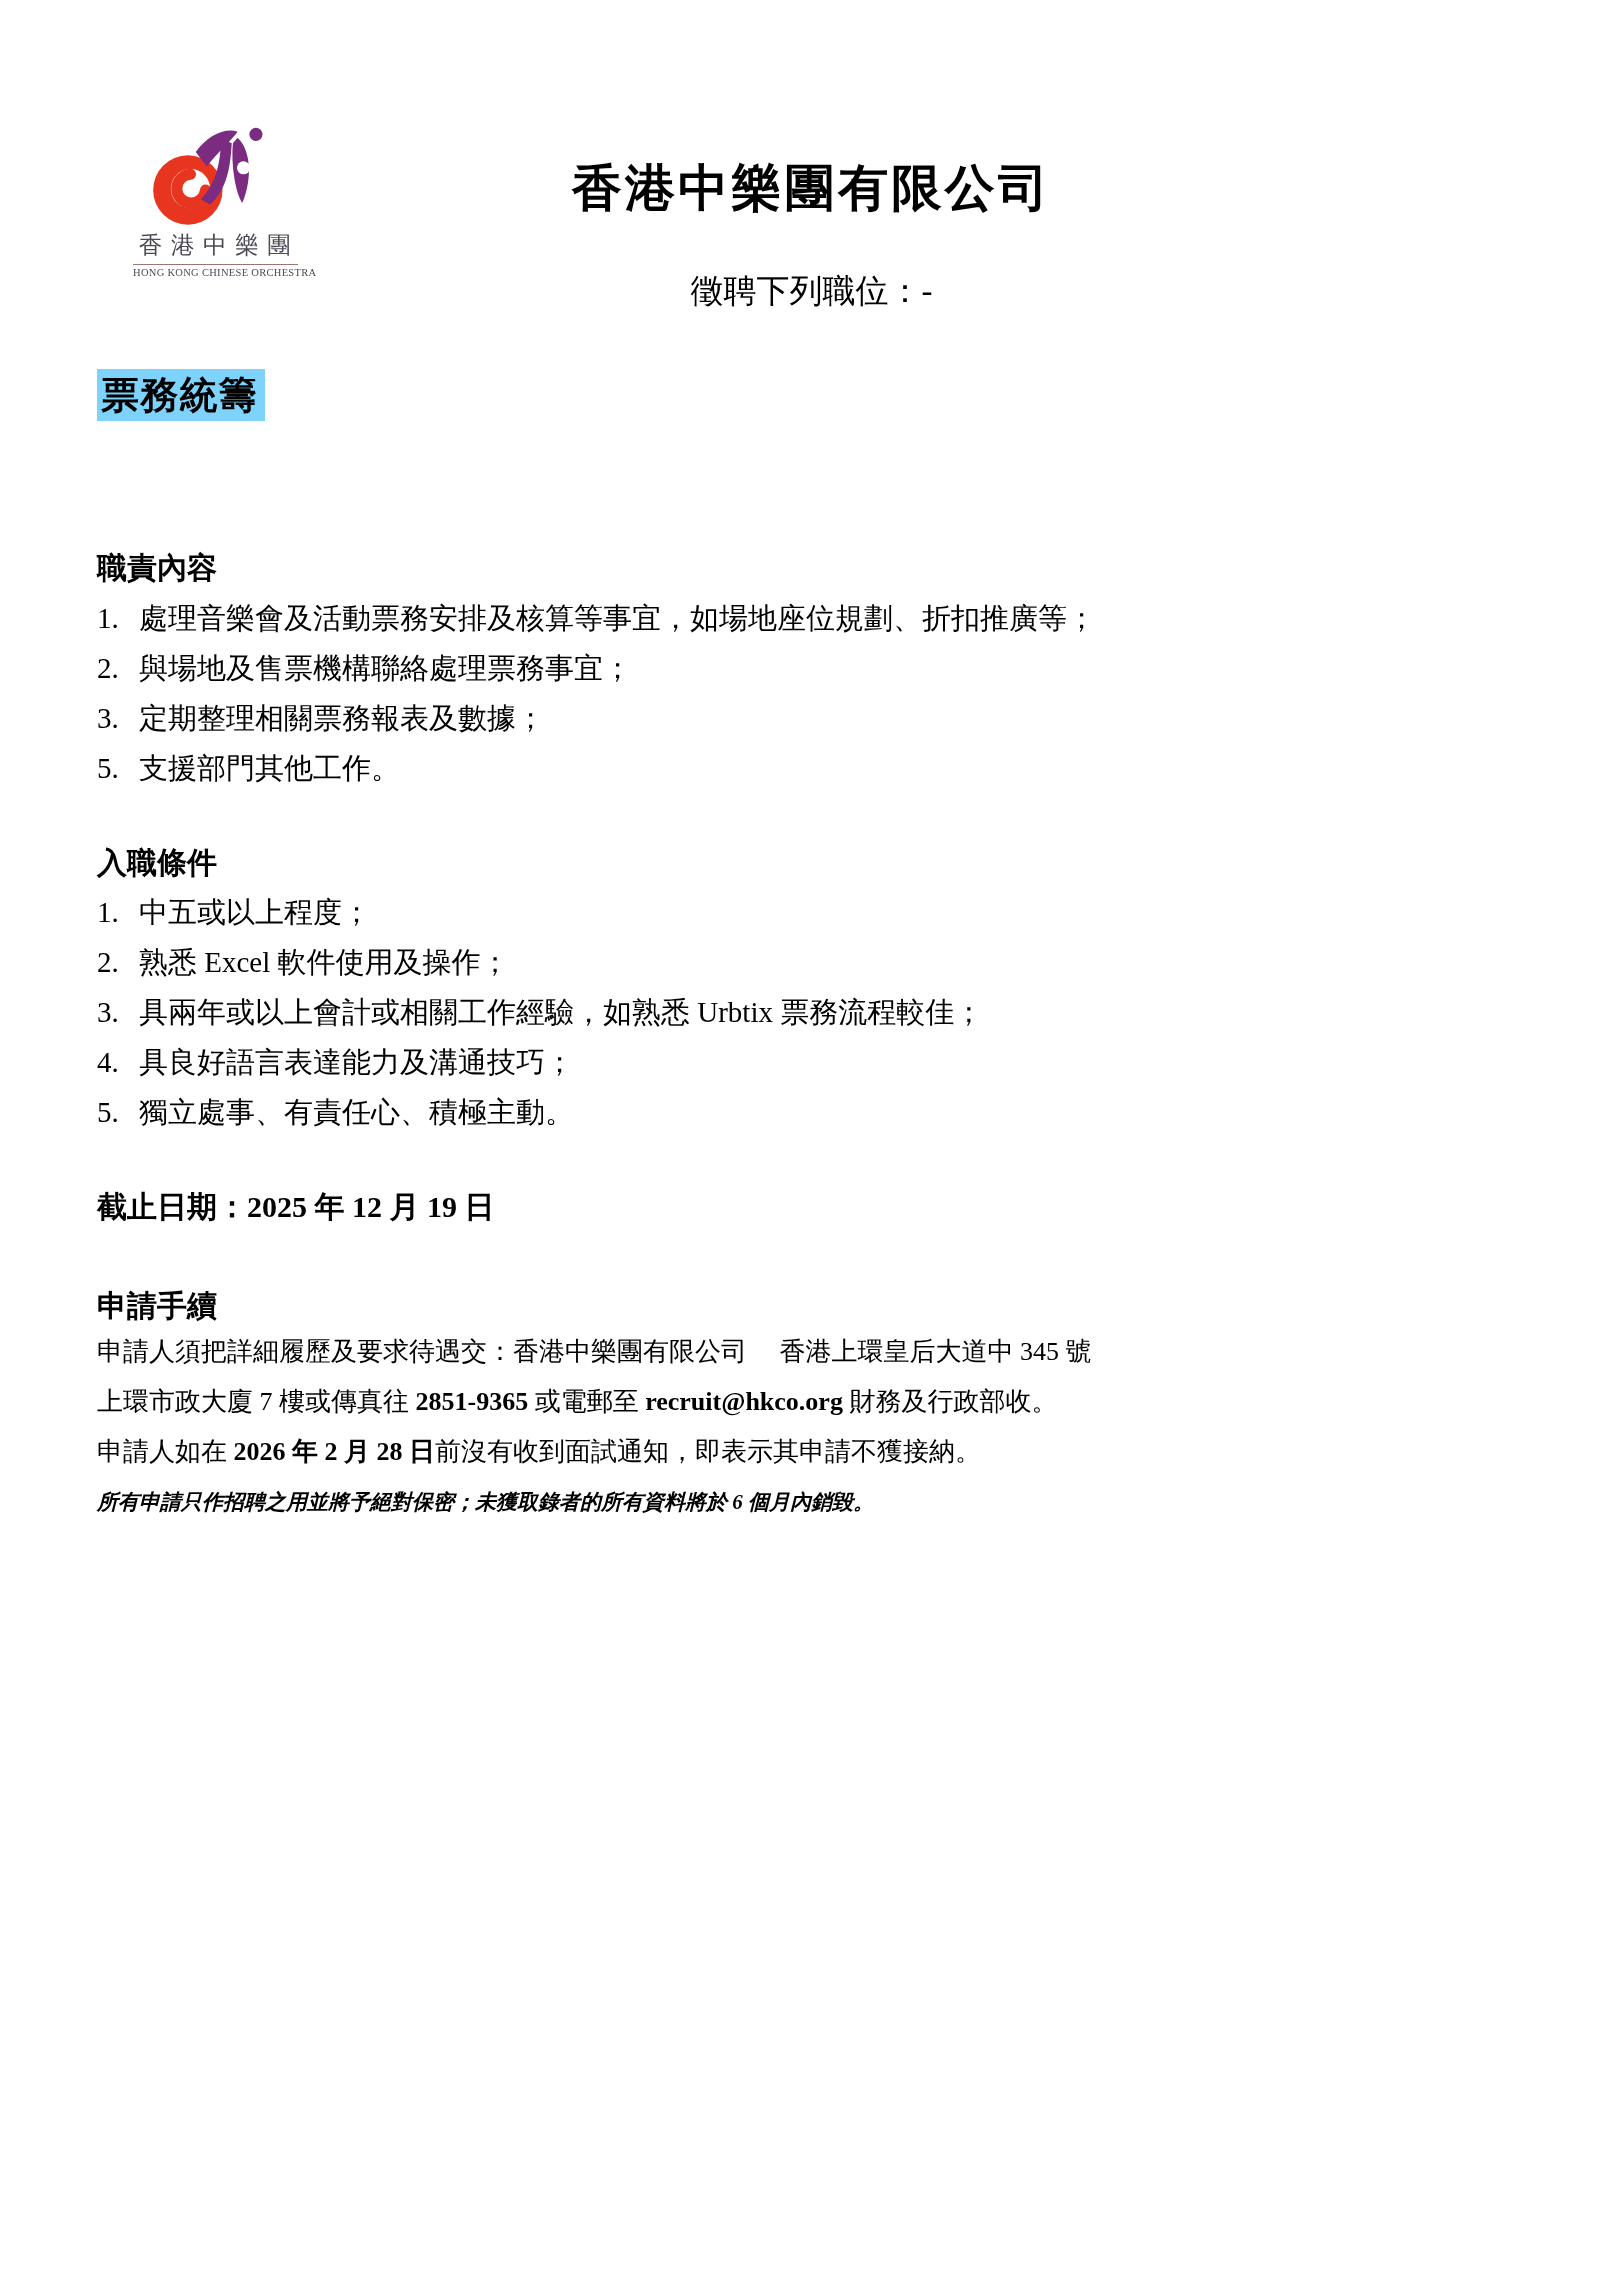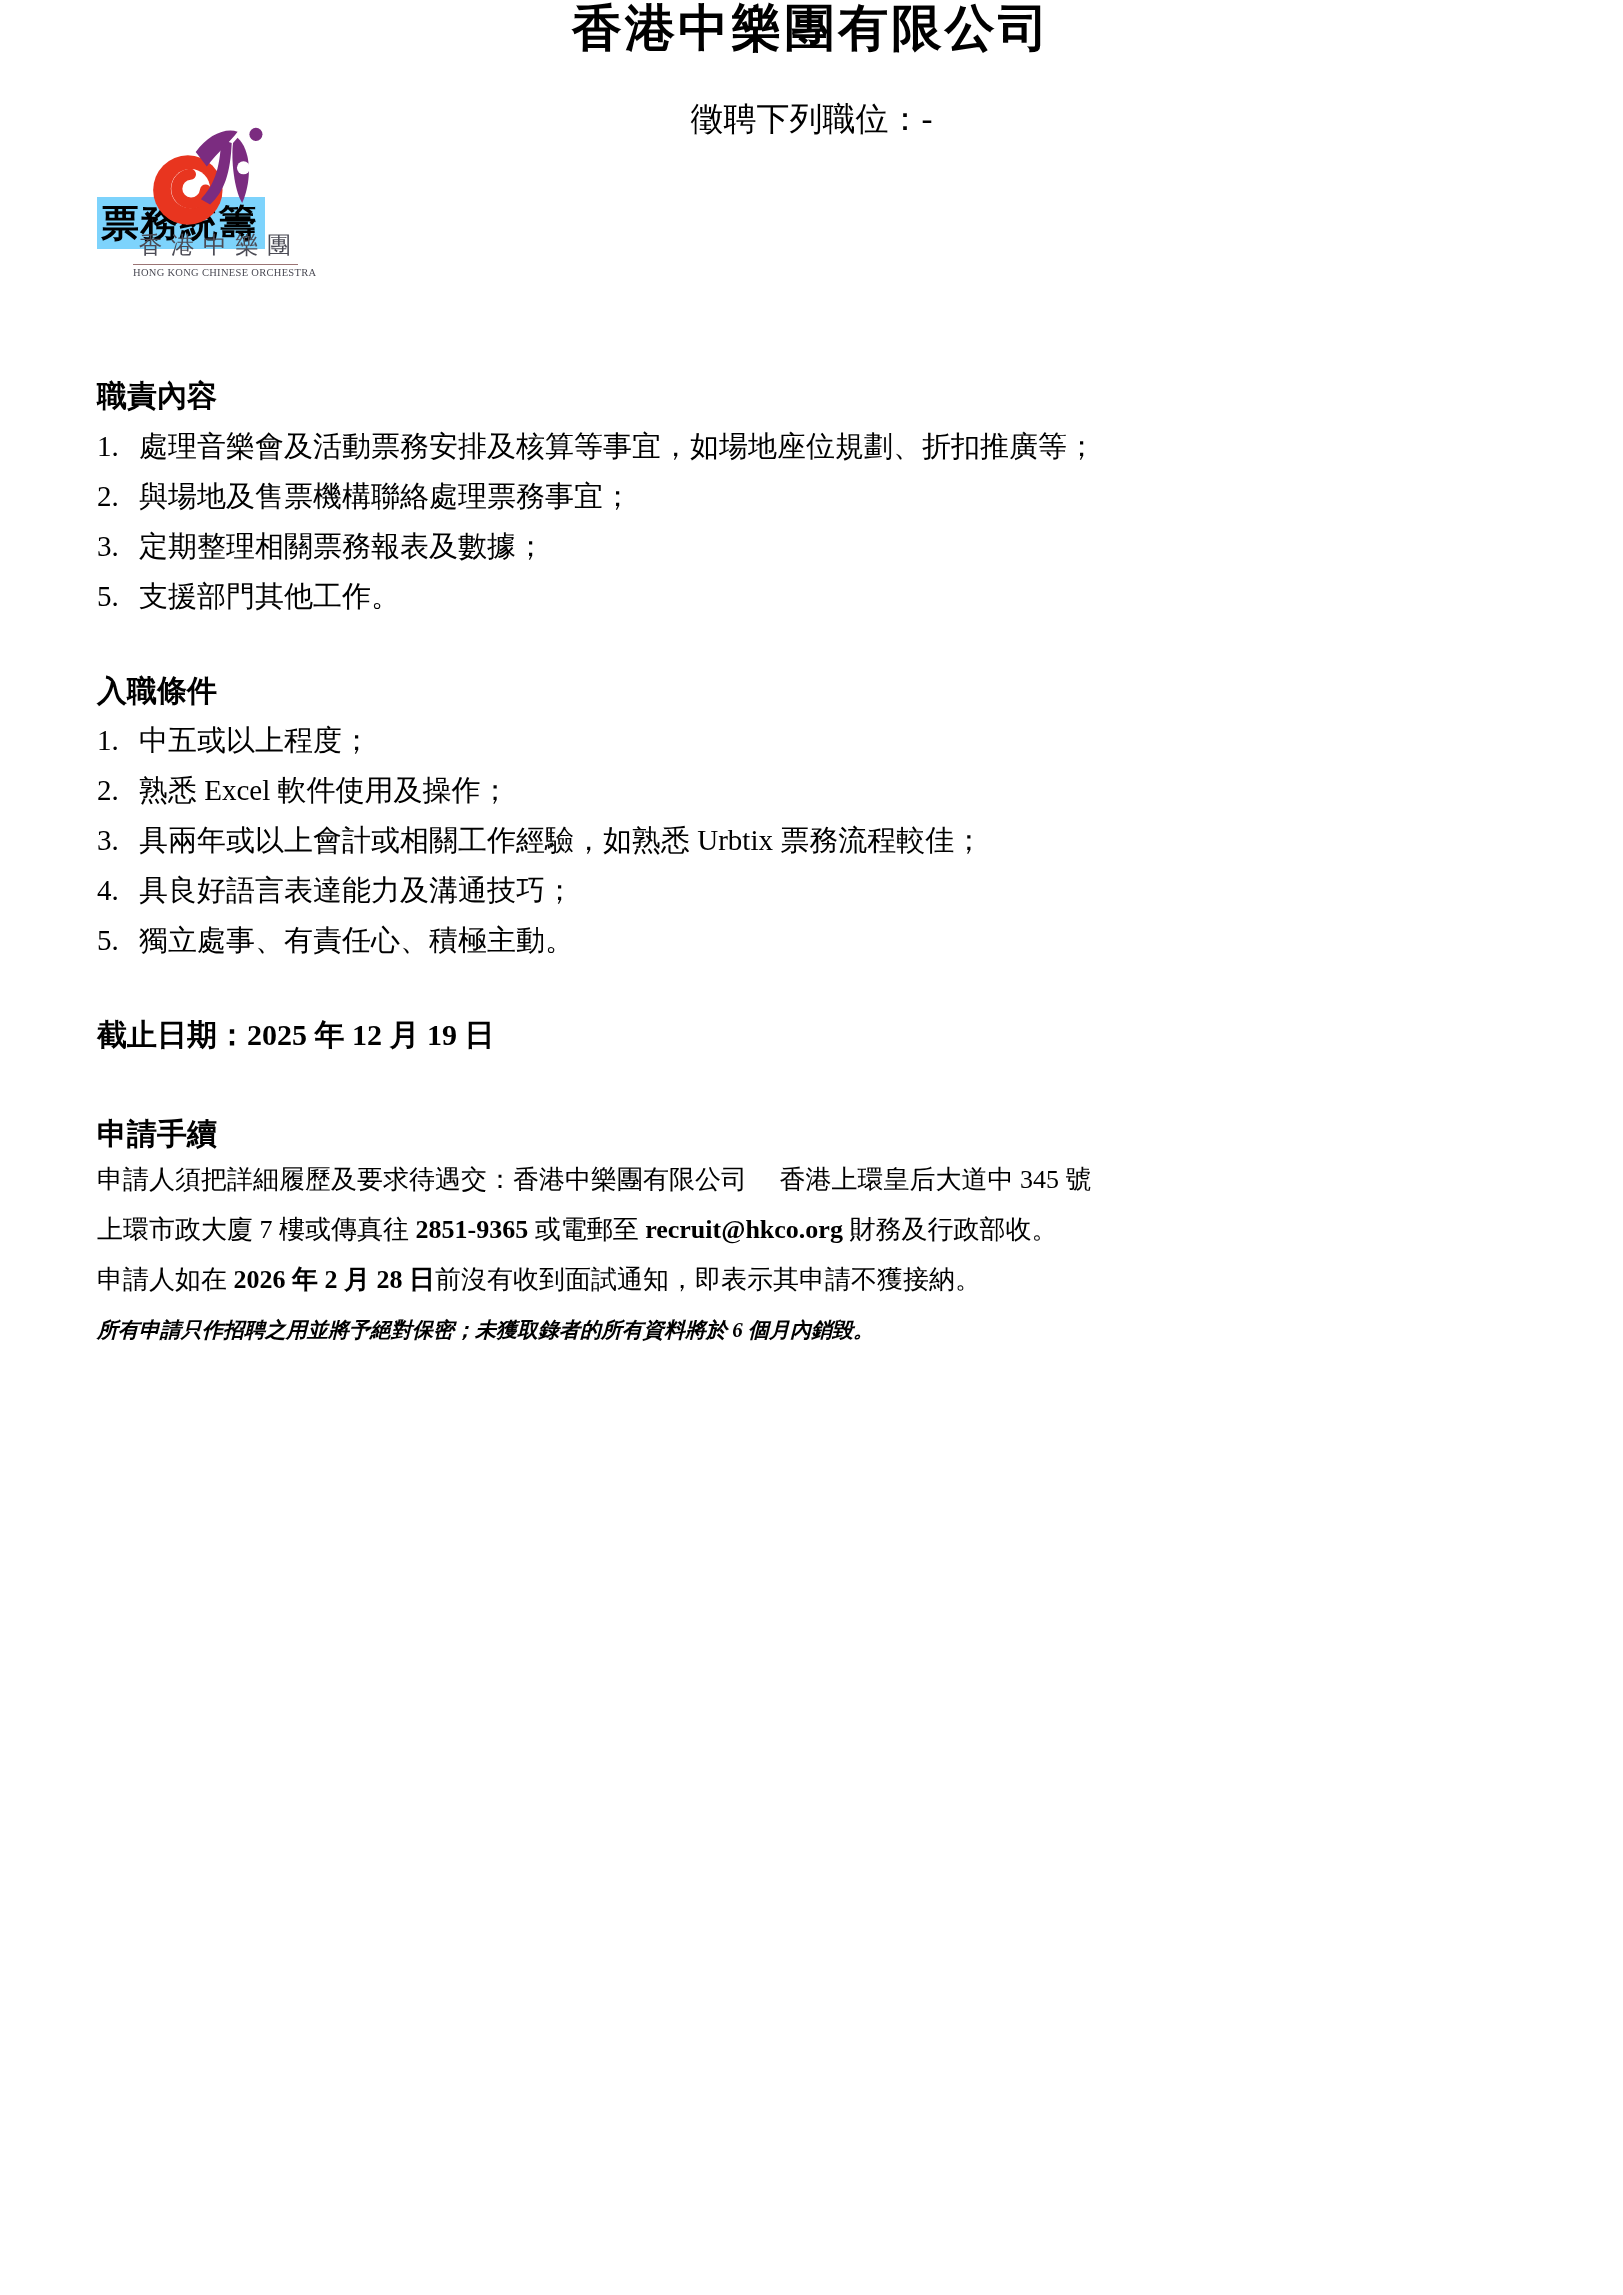--- a/index.html
+++ b/index.html
@@ -34,28 +34,29 @@
   .logo-rule{border:0;border-top:1.3px solid #9b7474;margin:2.6px 0 2px;}
   .logo-latin{
     font-size:10.5px;
     letter-spacing:0.3px;
     white-space:nowrap;
   }
 
   
   .doc-title{
     margin:0;
+    padding-top:160px;
     text-align:center;
     font-size:50px;
     font-weight:bold;
     letter-spacing:3.3px;
     line-height:1.15;
   }
   .doc-subtitle{
-    margin-top:42px;
+    margin-top:54px;
     text-align:center;
     font-size:33px;
     line-height:1.2;
   }
 
   
   .job-row{margin:58px 0 0 97px;}
   .job-title{
     display:inline-block;
     background:#7dd3fc;

